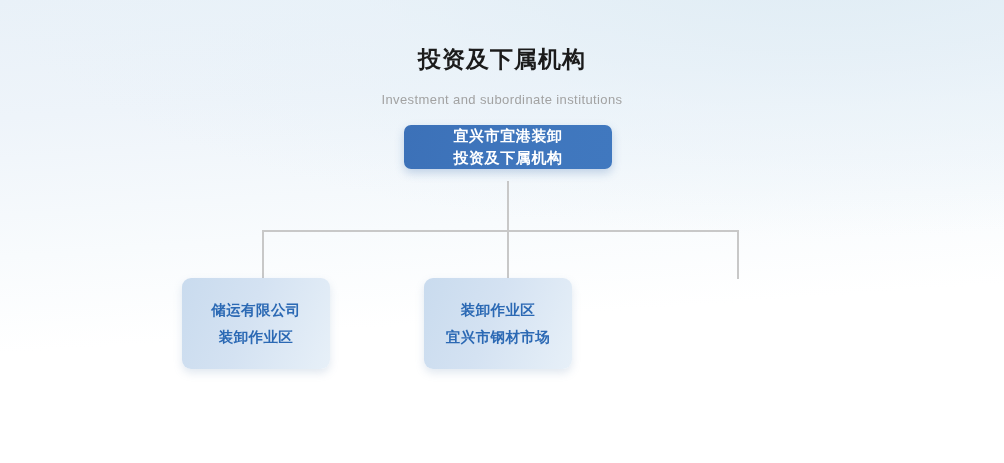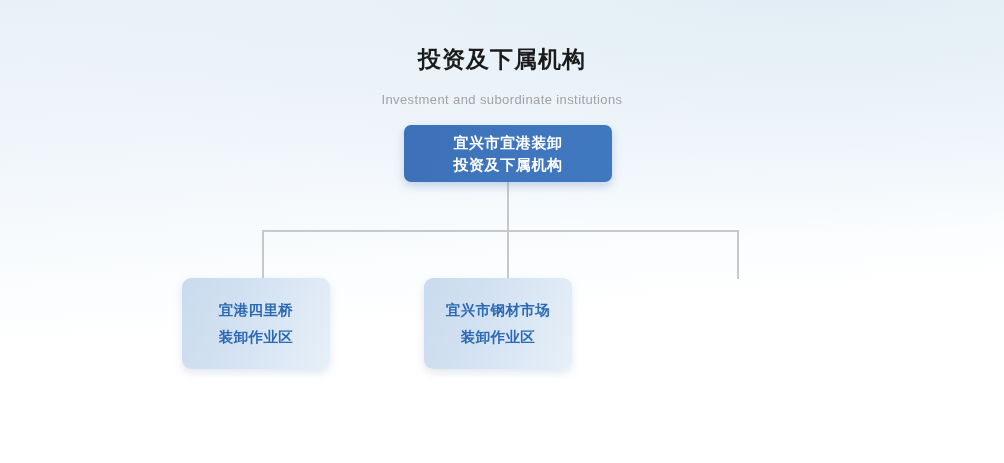--- a/index.html
+++ b/index.html
@@ -73,21 +73,21 @@
   .conn-v-drop.d1 { left: 262px; }
   .conn-v-drop.d2 { left: 507px; }
   .conn-v-drop.d3 { left: 737px; }
 
   
   .node-root {
     position: absolute;
     left: 404px;
     top: 125px;
     width: 208px;
-    height: 57px;
+    height: 44px;
     border-radius: 7px;
     background: linear-gradient(100deg, #3c71b8 0%, #3f76bd 55%, #4078bf 100%);
     box-shadow: 0 4px 10px rgba(60, 110, 175, 0.28);
     display: flex;
     align-items: center;
     justify-content: center;
     text-align: center;
   }
   .node-root .node-text {
     color: #ffffff;
@@ -151,28 +151,28 @@
     <div class="node-text">
       <span class="node-line">宜兴市宜港装卸</span>
       <span class="node-line">投资及下属机构</span>
     </div>
   </div>
 
   <div class="children-row">
 
     <div class="node-child c1">
       <div class="node-text">
-        <span class="node-line">宜港四里桥</span>
+        <span class="node-line">储运有限公司</span>
         <span class="node-line">装卸作业区</span>
       </div>
     </div>
 
     <div class="node-child c2">
       <div class="node-text">
+        <span class="node-line">装卸作业区</span>
         <span class="node-line">宜兴市钢材市场</span>
-        <span class="node-line">装卸作业区</span>
       </div>
     </div>
 
 
   </div>
 
 </div>
 
 </body></html>

